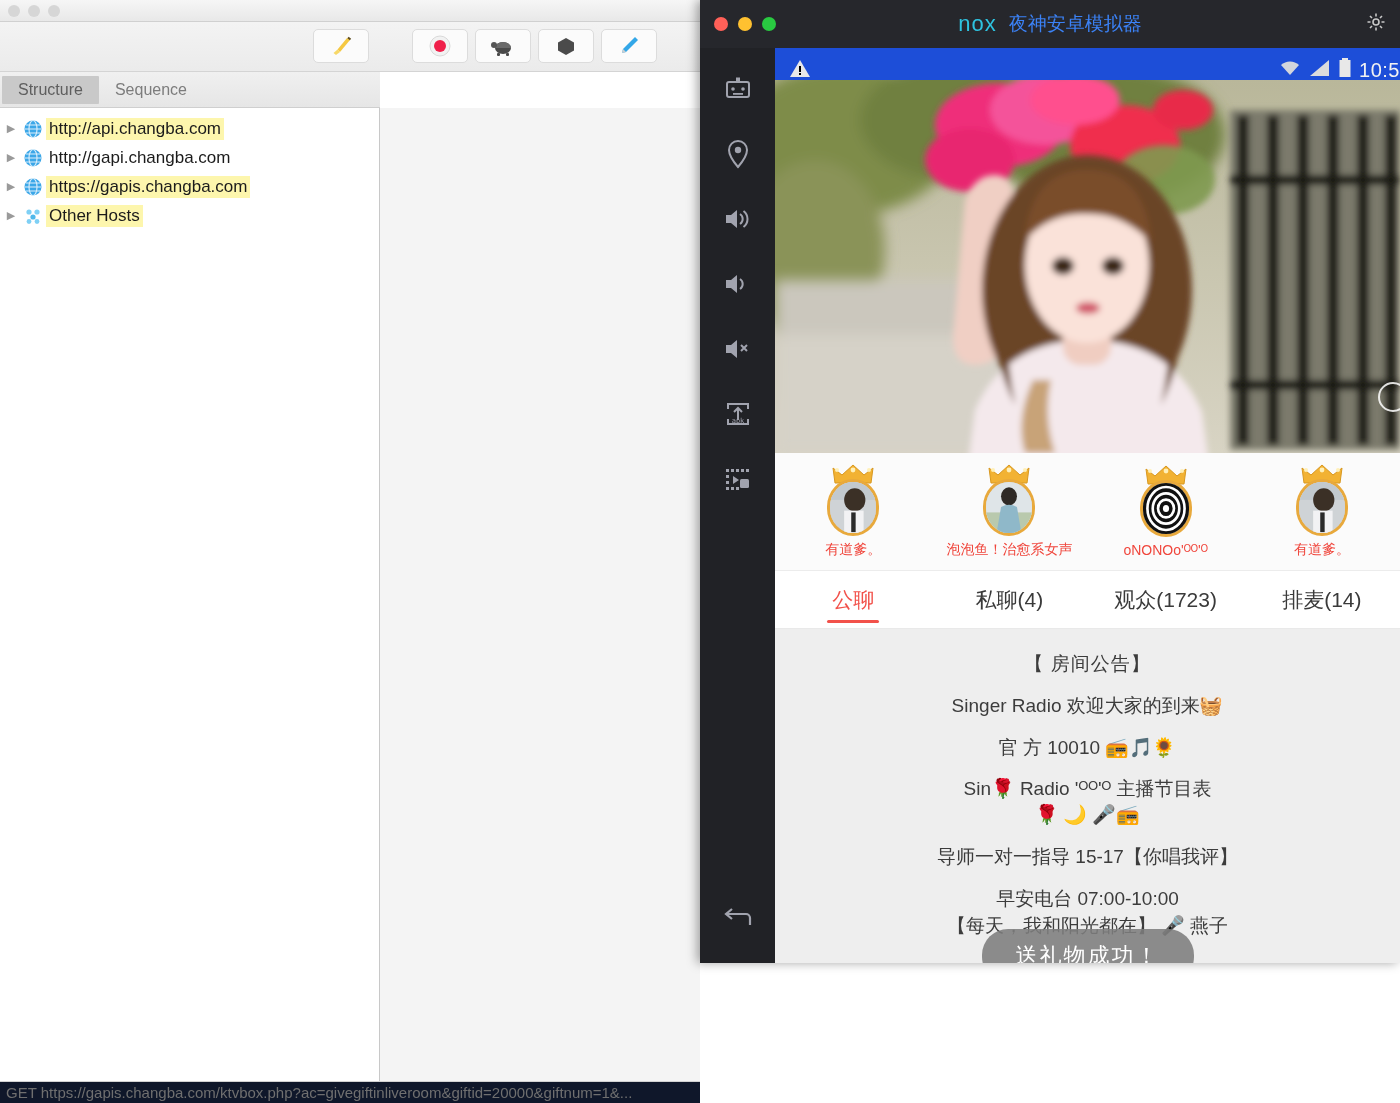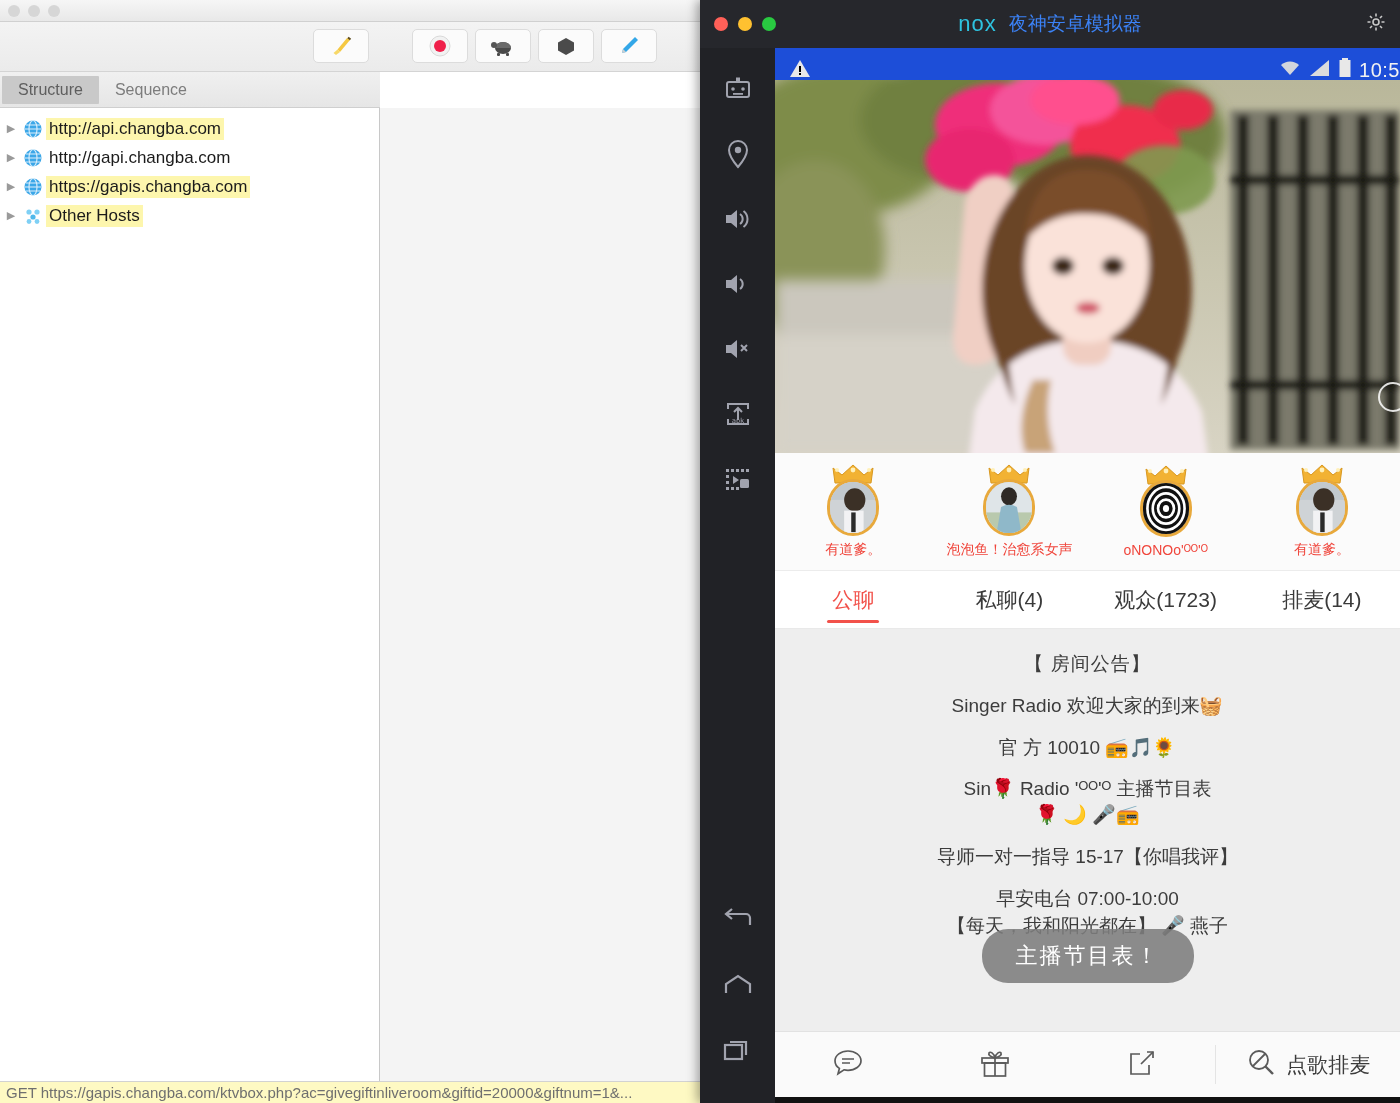--- a/index.html
+++ b/index.html
@@ -107,37 +107,37 @@
     font-size: 17px;
     color: #1b1b1b;
     padding: 1px 3px;
     white-space: nowrap;
   }
   .tree-label.hl { background: #fdf6ad; }
   .detail-pane { flex: 1; background: #f4f4f4; }
   .charles-status {
     position: absolute; left: 0; bottom: 0;
     width: 700px; height: 22px;
-    background: #fef9c3;
+    background: #0f172a;
     border-top: 1px solid #d2d2d2;
     overflow: hidden;
   }
   .charles-status span {
     display: block;
     font-size: 15px;
     color: #6f6f6f;
     white-space: nowrap;
     padding-left: 6px;
     line-height: 22px;
   }
 
   
   .nox-window {
     position: absolute; left: 700px; top: 0;
-    width: 700px; height: 1103px;
+    width: 700px; height: 963px;
     background: #1f2024;
     overflow: hidden;
     box-shadow: -3px 0 10px rgba(0,0,0,.35);
   }
   .nox-titlebar {
     position: relative;
     height: 48px;
     background: #26272c;
     display: flex; align-items: center;
   }
@@ -796,21 +796,21 @@
         <div class="chat-body">
           <div class="ann-line ann-title">【 房间公告】</div>
           <div class="ann-line">Singer Radio 欢迎大家的到来🧺</div>
           <div class="ann-line">官 方 10010  📻🎵🌻</div>
           <div class="ann-line" style="padding-bottom:0">Sin🌹 Radio 'ᴼᴼ'ᴼ 主播节目表</div>
           <div class="ann-line" style="padding-top:2px">🌹 🌙  🎤📻</div>
           <div class="ann-line">导师一对一指导   15-17【你唱我评】</div>
           <div class="ann-line" style="padding-bottom:2px">早安电台  07:00-10:00</div>
           <div class="ann-line" style="padding-top:2px">【每天，我和阳光都在】  🎤 燕子</div>
 
-          <div class="toast">主播节目表！</div>
+          <div class="toast">送礼物成功！</div>
         </div>
 
         <div class="action-bar">
           <div class="act-btn">
             <span>
               <svg width="34" height="34" viewBox="0 0 34 34">
                 <path d="M17 5c7.2 0 13 4.3 13 9.7 0 5.3-5.8 9.6-13 9.6-1.4 0-2.8-.2-4-.5l-6 4 1.4-5.4C5.6 20.6 4 17.8 4 14.7 4 9.3 9.8 5 17 5z" fill="none" stroke="#5a5a5a" stroke-width="1.7"></path>
                 <path d="M11 13h12M11 17h8" stroke="#5a5a5a" stroke-width="1.7"></path>
               </svg>
             </span>

